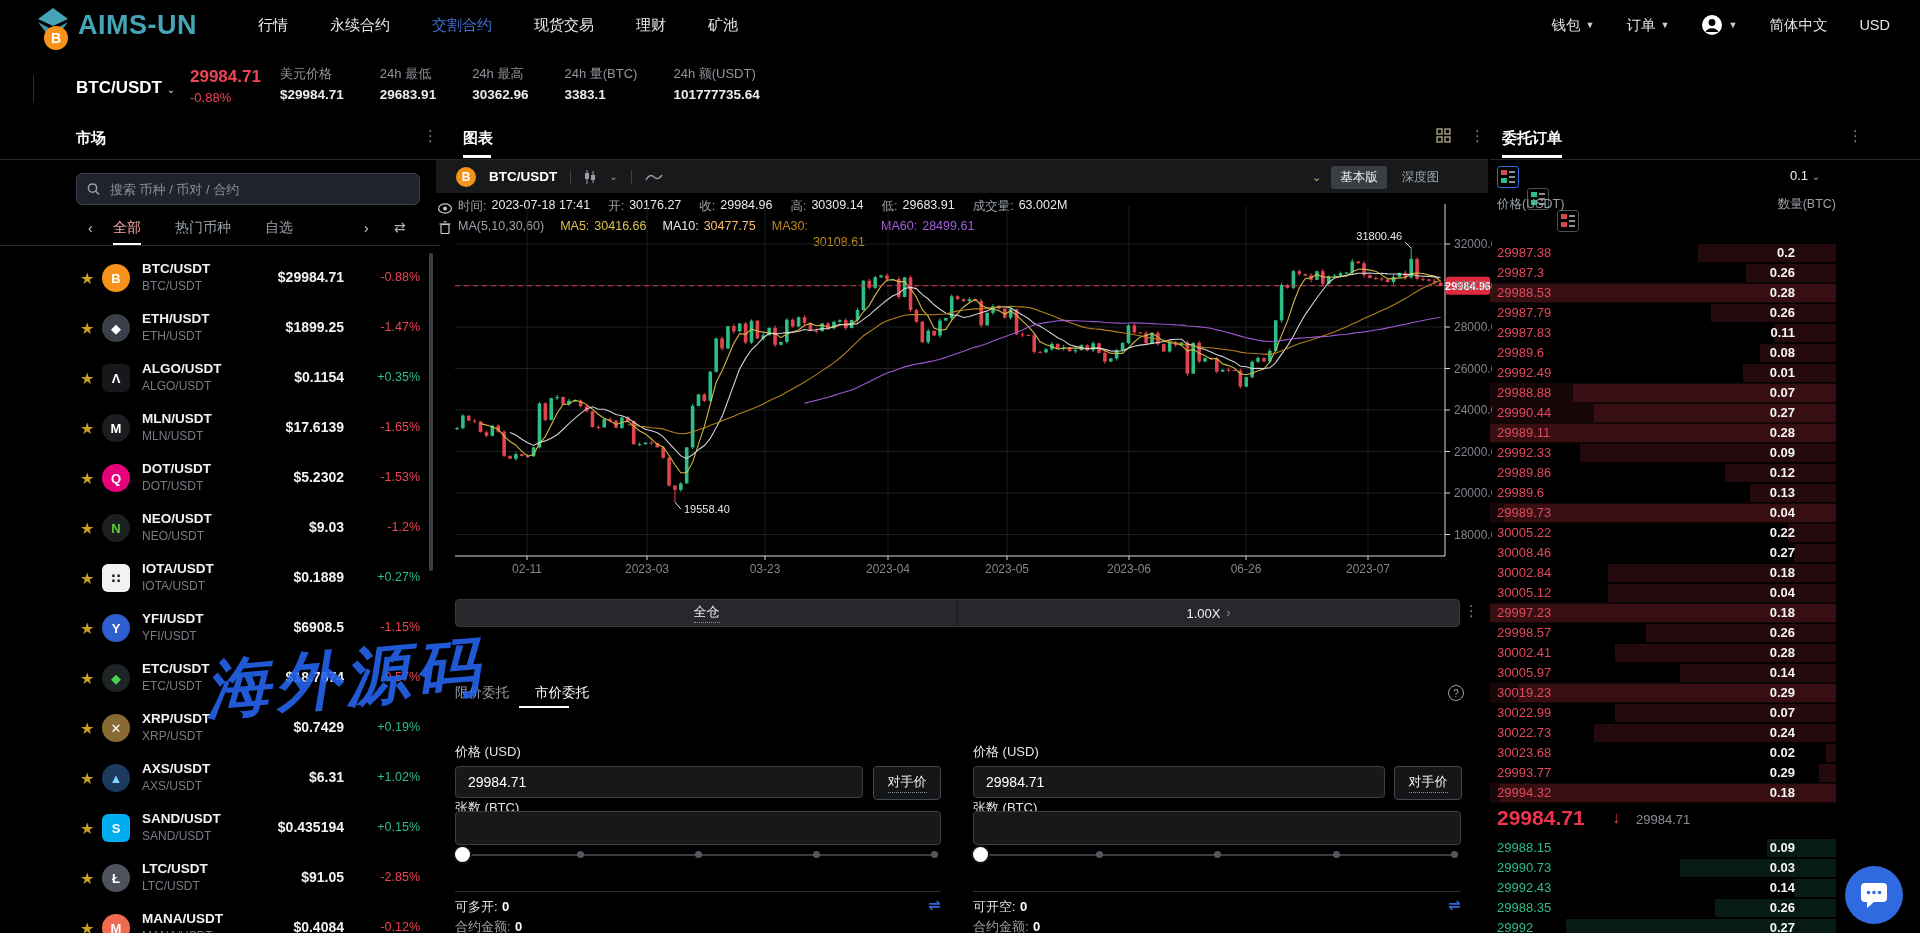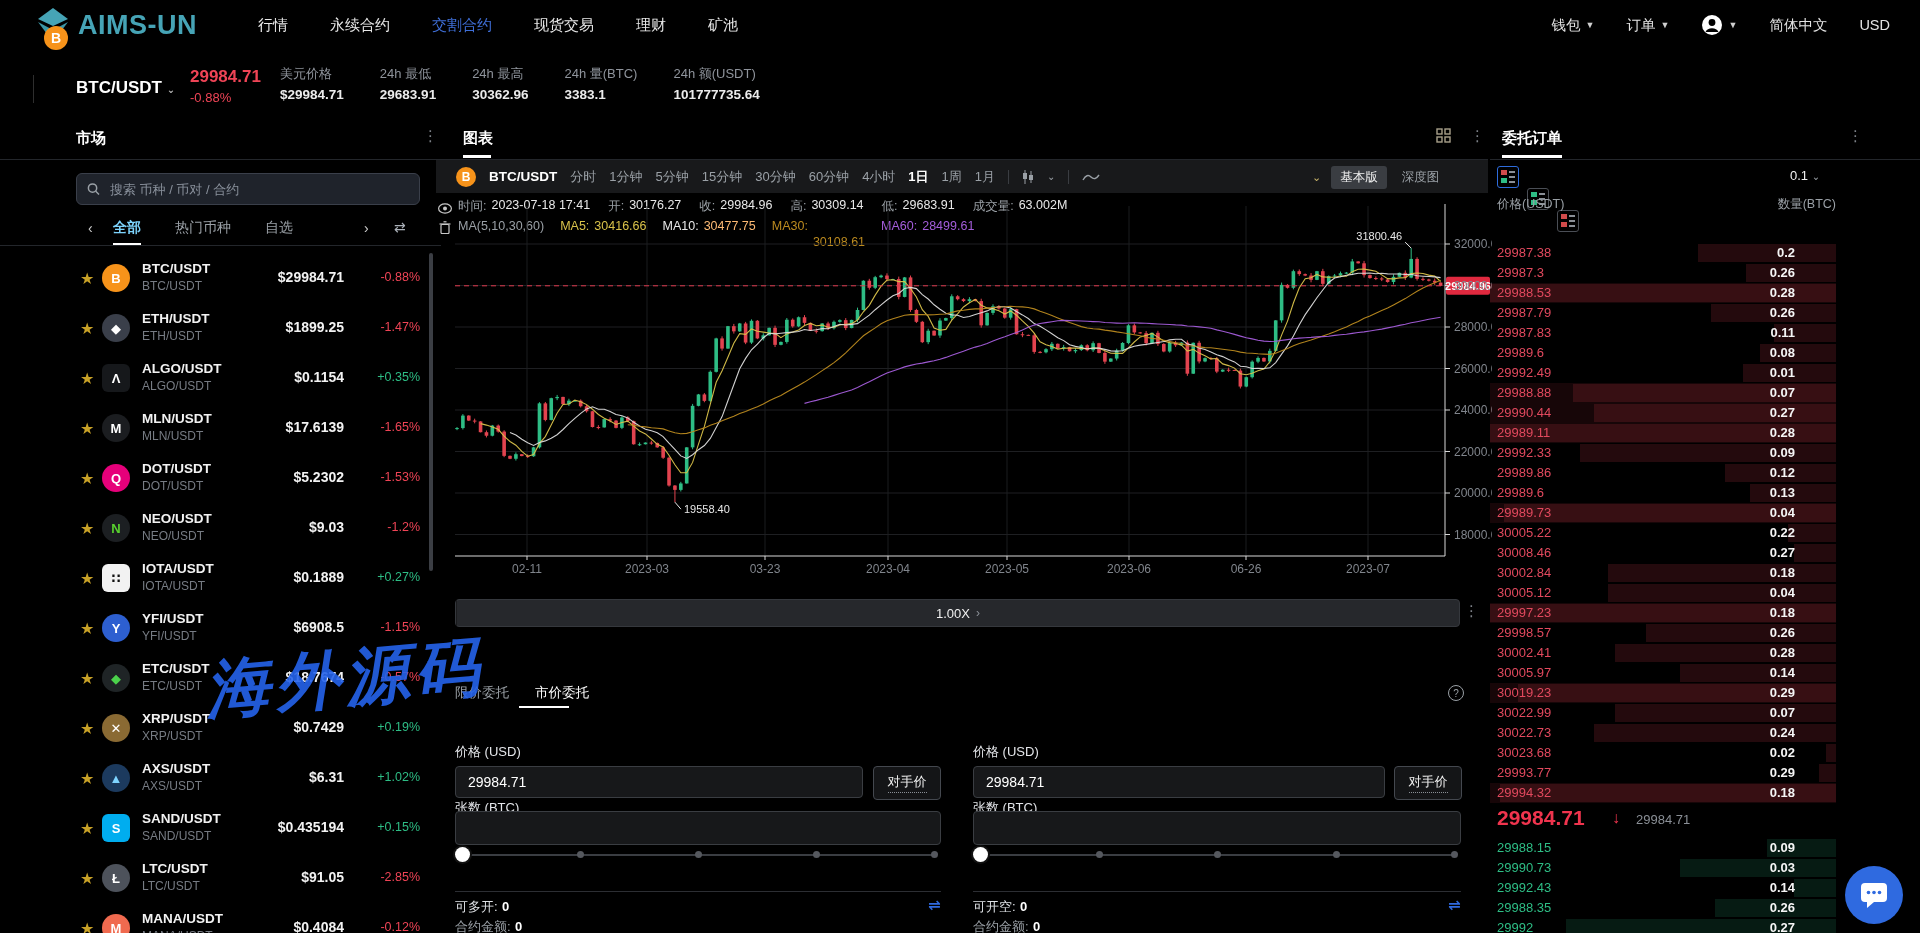--- a/index.html
+++ b/index.html
@@ -23,21 +23,21 @@
   .stat .vl{font-size:13.5px;font-weight:600;color:#ebebeb;}
   
   .panel-title{font-size:15px;font-weight:bold;color:#fff;}
   .hline{background:#23262b;height:1px;}
   .search-box{background:#1f232b;border:1px solid #3a3f4a;border-radius:6px;display:flex;
               align-items:center;gap:8px;padding:0 10px;}
   .search-box input{background:transparent;border:none;outline:none;color:#c8cdd6;font-size:13px;
               width:100%;font-family:inherit;}
   .search-box input::placeholder{color:#8a919c;}
   .stab{font-size:14px;color:#9aa0a6;cursor:pointer;}
-  .stab.active{color:#7dd3fc;font-weight:700;}
+  .stab.active{color:#fca5a5;font-weight:400;}
   .coin-row{position:absolute;left:0;width:441px;height:50px;}
   .coin-row .star{position:absolute;left:80px;top:16px;color:#c9a227;font-size:16px;}
   .coin-row .cicon{position:absolute;left:102px;top:11px;width:28px;height:28px;display:flex;
                    align-items:center;justify-content:center;font-weight:bold;}
   .coin-row .nm{position:absolute;left:142px;top:8px;font-size:13.5px;font-weight:bold;color:#f2f2f2;}
   .coin-row .sub{position:absolute;left:142px;top:26px;font-size:12px;color:#777c84;}
   .coin-row .pr{position:absolute;right:97px;top:16px;font-size:14px;font-weight:bold;color:#f2f2f2;}
   .coin-row .ch{position:absolute;right:21px;top:17px;font-size:12.5px;}
   .up{color:#2ebd85;} .down{color:#ef4456;}
   
@@ -308,32 +308,20 @@
             <rect x="9" y="9" width="5" height="5"></rect>
           </g>
         </svg>
     </div>
     <div class="abs dots-v" style="left:1034px;top:12px;">⋮</div>
     <div class="abs hline" style="left:0;top:44px;width:1052px;"></div>
 
     <div class="abs" style="left:0;top:45px;width:1052px;height:33px;background:#18191b;display:flex;align-items:center;padding-left:20px;box-sizing:border-box;gap:13px;">
       <div class="coin-badge" style="width:20px;height:20px;background:#f7931a;font-size:12px;">B</div>
       <div style="font-size:13.5px;font-weight:bold;color:#fff;">BTC/USDT</div>
-      <div id="tf-list" style="display:flex;gap:13px;align-items:center;">
-          <div class="tf">分时</div>
-          <div class="tf">1分钟</div>
-          <div class="tf">5分钟</div>
-          <div class="tf">15分钟</div>
-          <div class="tf">30分钟</div>
-          <div class="tf">60分钟</div>
-          <div class="tf">4小时</div>
-          <div class="tf active">1日</div>
-          <div class="tf">1周</div>
-          <div class="tf">1月</div>
-        </div>
       <div style="width:1px;height:14px;background:#3a3d42;"></div>
       <svg width="12" height="14" viewBox="0 0 12 14">
         <line x1="3" y1="0" x2="3" y2="14" stroke="#9aa0a6" stroke-width="1"></line>
           <rect x="1" y="3" width="4" height="6" fill="#9aa0a6"></rect>
         <line x1="9" y1="1" x2="9" y2="13" stroke="#9aa0a6" stroke-width="1"></line>
           <rect x="7" y="5" width="4" height="5" fill="#9aa0a6"></rect>
       </svg>
       <span style="font-size:10px;color:#9aa0a6;">⌄</span>
       <div style="width:1px;height:14px;background:#3a3d42;"></div>
       <svg width="18" height="10" viewBox="0 0 18 10">
@@ -803,20 +791,23 @@
           <text x="810" y="377" font-size="12" fill="#80858c" text-anchor="middle">06-26</text>
           <line x1="932" y1="360" x2="932" y2="364" stroke="#d8d8d8" stroke-width="1"></line>
           <text x="932" y="377" font-size="12" fill="#80858c" text-anchor="middle">2023-07</text>
           <line x1="975.18" y1="52.14045500000002" x2="969.18" y2="46.14045500000002" stroke="#e8e8e8" stroke-width="1"></line>
           <text x="966.18" y="44.14045500000002" font-size="11" fill="#e8e8e8" text-anchor="end">31800.46</text>
           <line x1="238.92999999999998" y1="306.16319999999996" x2="244.92999999999998" y2="313.16319999999996" stroke="#e8e8e8" stroke-width="1"></line>
           <text x="247.92999999999998" y="317.16319999999996" font-size="11" fill="#e8e8e8">19558.40</text>
         </svg></div>
 
     <div class="abs lev-bar" style="left:19px;top:484px;width:1003px;height:26px;">
+      <div class="lev-cell">
+          <span class="dotted-u">全仓</span>
+        </div>
       <div style="width:1px;background:#1a1b1d;"></div>
       <div class="lev-cell">
           <span>1.00X</span>
           <span style="color:#8a8f96;font-size:12px;margin-left:6px;">›</span>
         </div>
     </div>
     <div class="abs dots-v" style="left:1028px;top:487px;">⋮</div>
 
     <div id="order-tabs" class="abs" style="left:19px;top:569px;display:flex;gap:26px;">
         <div class="otab">限价委托</div>

